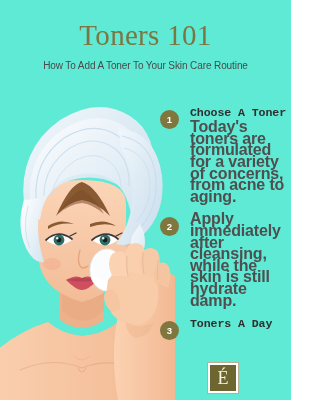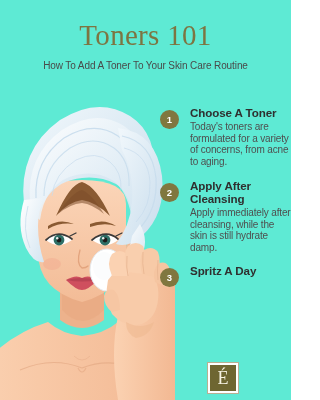--- a/index.html
+++ b/index.html
@@ -92,32 +92,32 @@
     background: #80773f;
     color: #ffffff;
     font-family: "Liberation Sans", sans-serif;
     font-size: 9.5px;
     font-weight: 700;
     line-height: 19px;
     text-align: center;
   }
   .step-title {
     margin: 0;
-    font-family: Liberation Sans, sans-serif;
+    font-family: Liberation Mono, monospace;
     font-size: 11.6px;
     font-weight: 700;
     line-height: 13.2px;
     color: #2f2f2f;
     letter-spacing: -0.1px;
   }
   .step-body {
     margin: 2px 0 0 0;
     font-family: "Liberation Sans", sans-serif;
-    font-size: 10px;
-    font-weight: 400;
+    font-size: 16px;
+    font-weight: 700;
     line-height: 11.6px;
     color: #4f4f4f;
     letter-spacing: -0.15px;
   }
 
   
   .logo {
     position: absolute;
     left: 208px;
     top: 363px;
@@ -285,27 +285,26 @@
   <div class="steps">
 
     <div class="step">
       <div class="step-badge">1</div>
       <h2 class="step-title">Choose A Toner</h2>
       <p class="step-body">Today's toners are formulated for a variety of concerns, from acne to aging.</p>
     </div>
 
     <div class="step">
       <div class="step-badge">2</div>
-      <h2 class="step-title">Apply After Cleansing</h2>
       <p class="step-body">Apply immediately after cleansing, while the skin is still hydrate damp.</p>
     </div>
 
     <div class="step">
       <div class="step-badge">3</div>
-      <h2 class="step-title">Spritz A Day</h2>
+      <h2 class="step-title">Toners A Day</h2>
     </div>
 
   </div>
 
   <div class="logo">
     <span class="logo-letter">É</span>
   </div>
 
 </div>
 

